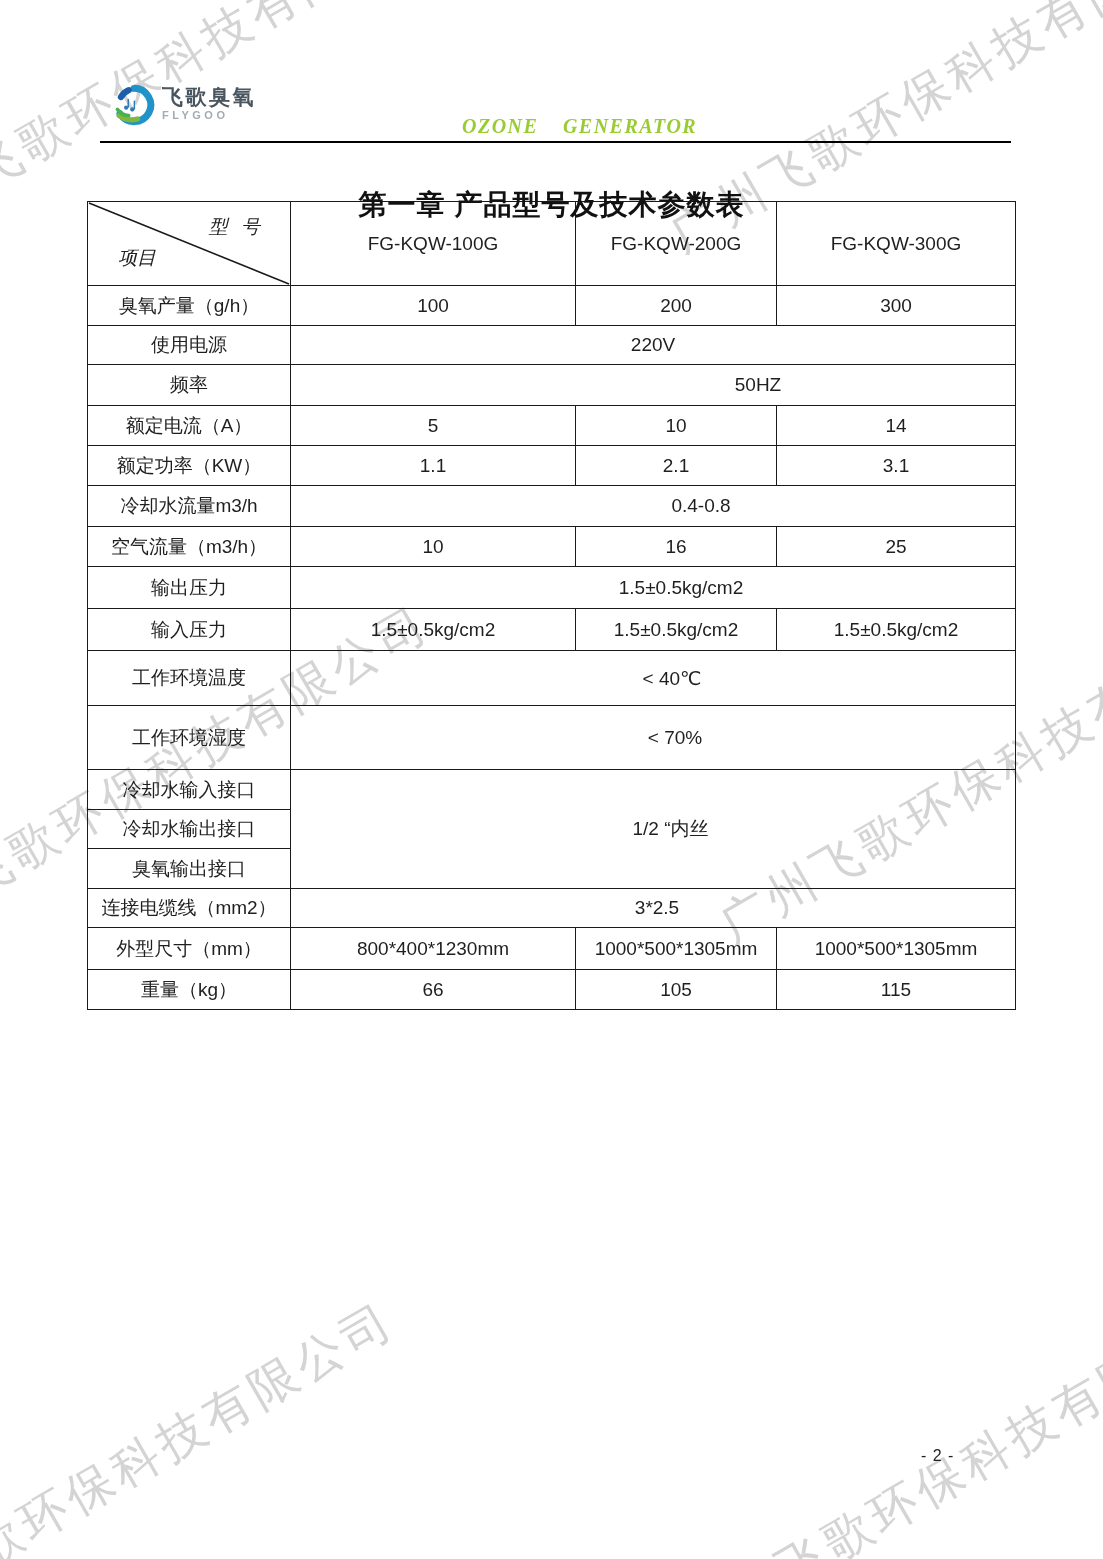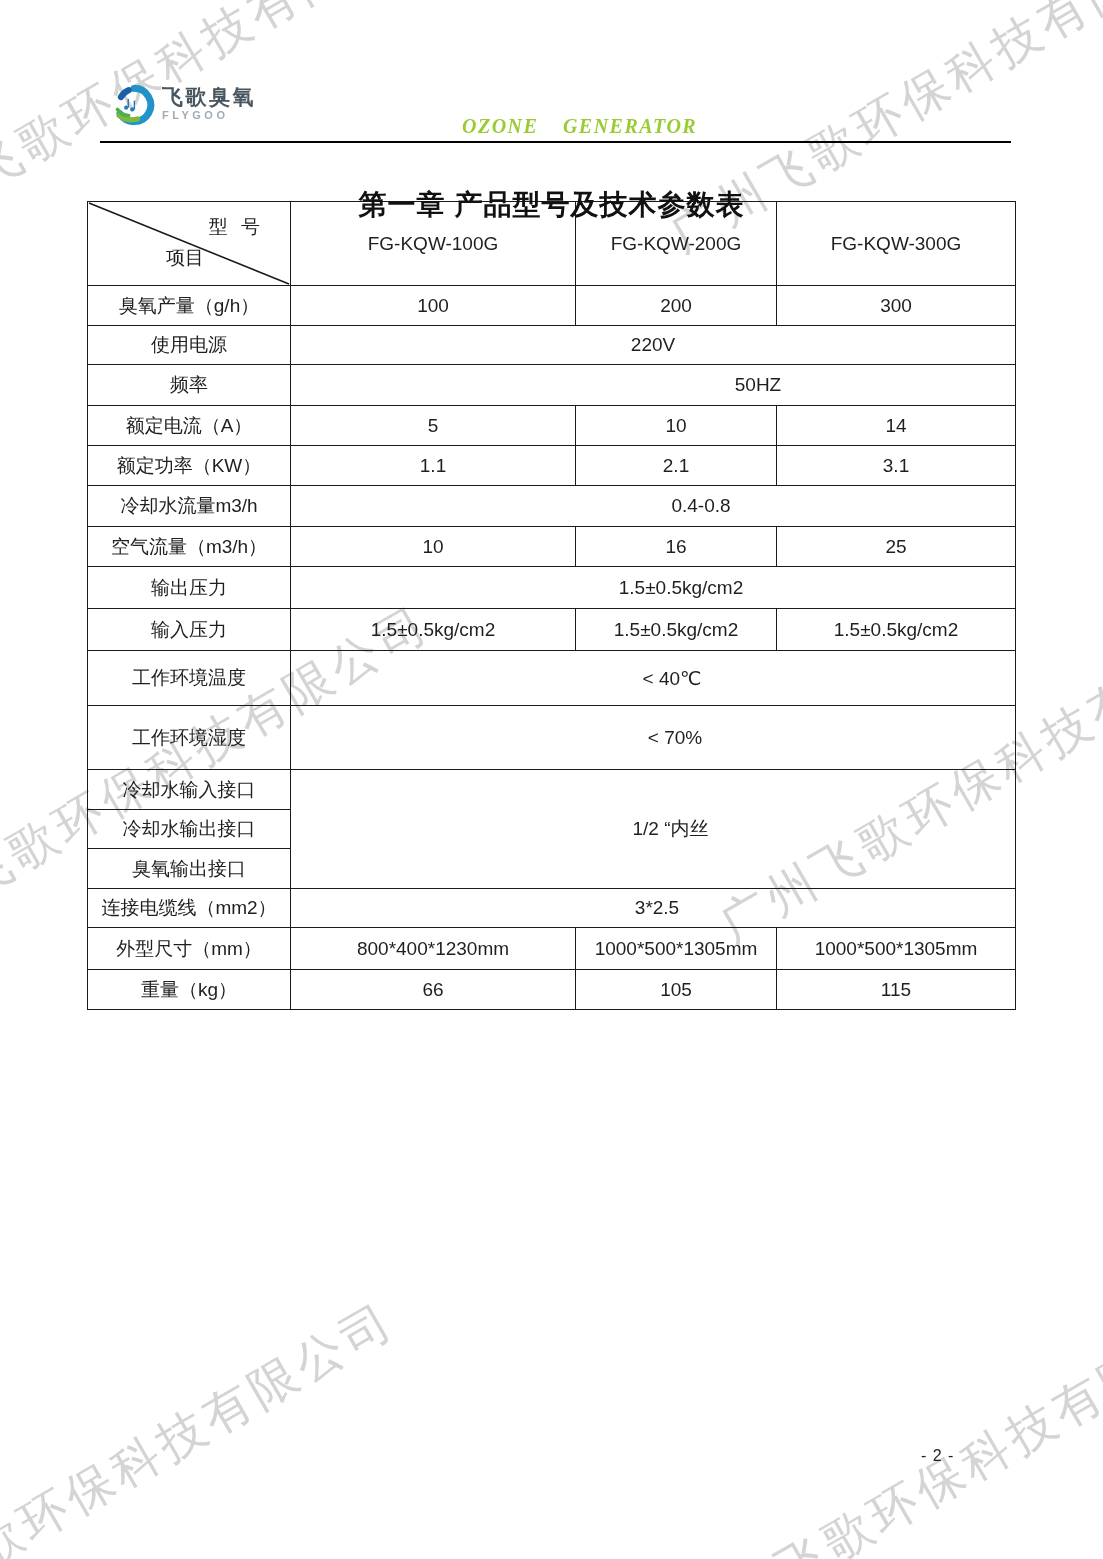--- a/index.html
+++ b/index.html
@@ -36,24 +36,24 @@
   table.spec {
     position:absolute; left:87px; top:201px; z-index:1;
     border-collapse:collapse; table-layout:fixed; width:928px;
     background:transparent;
   }
   table.spec td {
     border:1.7px solid #1a1a1a; text-align:center; vertical-align:middle;
     font-size:19px; padding:0; overflow:hidden;
   }
   td.model { vertical-align:top; padding-top:12px; font-size:19px; }
-  td.corner { position:relative; }
+  td.corner { position:relative;font-style:italic; }
   td.corner svg.diag { position:absolute; left:0; top:0; width:100%; height:100%; }
   .c-model { position:absolute; top:12px; right:26px; letter-spacing:4px; }
-  .c-item  { position:absolute; bottom:14px; left:30px;margin-left:48px; }
+  .c-item  { position:absolute; bottom:14px; left:30px; }
   td.vtop { vertical-align:top; padding-top:8px; }
   
   .page-num { position:absolute; left:921px; top:1447px; font-size:16px; z-index:2; letter-spacing:1px; }
 </style>
 </head>
 <body>
 
 <div class="page">
 
   <div class="wm" style="left:160px;  top:70px;">广州飞歌环保科技有限公司</div>

